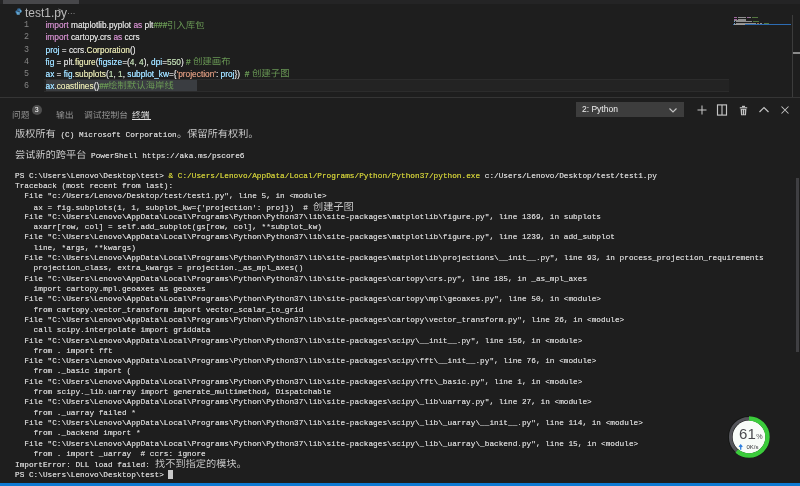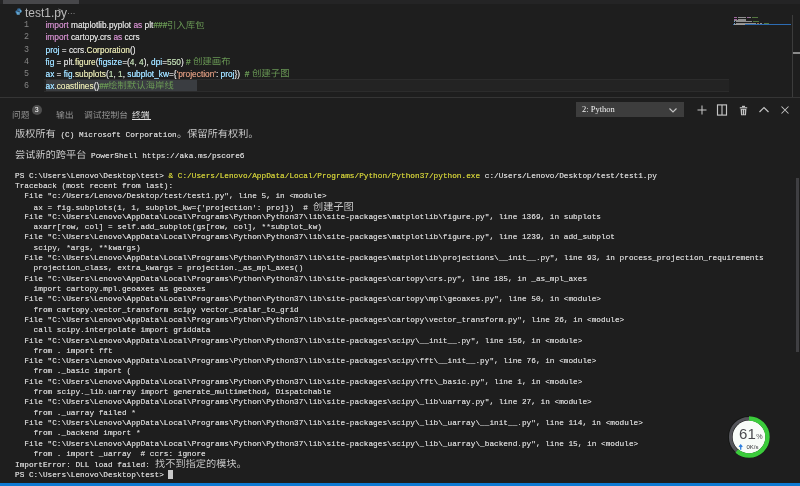--- a/index.html
+++ b/index.html
@@ -78,21 +78,21 @@
       <path fill="#969696" d="M6.5 3.1V6.3H7.0V3.1ZM7.6 2.8V7.0C7.6 7.1 7.5 7.1 7.4 7.1C7.3 7.1 7.0 7.1 6.6 7.1C6.7 7.3 6.7 7.5 6.7 7.7C7.3 7.7 7.6 7.7 7.8 7.6C8.1 7.5 8.1 7.3 8.1 7.0V2.8ZM0.6 4.1C0.7 4.1 1.0 4.0 1.2 4.0H1.9V5.2C1.3 5.4 0.8 5.5 0.4 5.6L0.5 6.2L1.9 5.8V7.7H2.5V5.7L3.2 5.5L3.2 4.9L2.5 5.1V4.0H3.2V3.4H2.5V2.1H1.9V3.4H1.2C1.4 2.8 1.6 2.1 1.8 1.3H3.2V0.7H1.9C2.0 0.4 2.0 0.1 2.1 -0.2L1.5 -0.3C1.4 0.0 1.4 0.4 1.3 0.7H0.4V1.3H1.2C1.0 2.0 0.9 2.6 0.8 2.9C0.7 3.3 0.6 3.5 0.4 3.6C0.5 3.7 0.6 4.0 0.6 4.1ZM5.8 -0.4C5.2 0.5 4.1 1.4 3.1 1.9C3.2 2.0 3.4 2.2 3.5 2.4C3.7 2.3 4.0 2.1 4.2 2.0V2.4H7.5V1.9C7.7 2.1 7.9 2.2 8.1 2.3C8.2 2.1 8.4 1.9 8.6 1.8C7.6 1.4 6.8 0.9 6.1 0.1L6.3 -0.1ZM4.5 1.8C4.9 1.5 5.4 1.0 5.8 0.6C6.2 1.1 6.7 1.5 7.3 1.8ZM5.4 3.5V4.2H4.2V3.5ZM3.7 2.9V7.7H4.2V5.9H5.4V7.0C5.4 7.1 5.4 7.1 5.3 7.2C5.2 7.2 5.0 7.2 4.7 7.1C4.8 7.3 4.9 7.5 4.9 7.7C5.3 7.7 5.5 7.7 5.7 7.6C5.9 7.5 6.0 7.3 6.0 7.0V2.9ZM4.2 4.7H5.4V5.4H4.2Z M9.7 4.0V7.2H16.0V7.7H16.7V4.0H16.0V6.6H13.5V3.5H16.3V0.4H15.6V2.8H13.5V-0.3H12.8V2.8H10.8V0.4H10.1V3.5H12.8V6.6H10.4V4.0Z"></path>
     </svg></div>
 <div style="position:absolute;left:84px;top:104px"><svg style="width:44.0px;height:9.68px;vertical-align:-2.64px;" viewBox="0 0 44.0 9.68">
       <path fill="#969696" d="M0.9 0.2C1.4 0.7 2.0 1.2 2.3 1.6L2.7 1.2C2.4 0.8 1.8 0.2 1.4 -0.2ZM0.4 2.4V3.0H1.6V6.1C1.6 6.6 1.3 6.9 1.1 7.0C1.2 7.1 1.5 7.4 1.5 7.5C1.7 7.3 1.9 7.2 3.0 6.2C2.9 6.7 2.7 7.0 2.5 7.4C2.6 7.5 2.9 7.6 3.0 7.7C3.8 6.5 4.0 4.7 4.0 3.3V0.6H7.5V6.9C7.5 7.1 7.5 7.1 7.4 7.1C7.2 7.1 6.8 7.1 6.4 7.1C6.5 7.3 6.5 7.6 6.6 7.7C7.2 7.7 7.6 7.7 7.8 7.6C8.1 7.5 8.1 7.3 8.1 7.0V0.0H3.4V3.3C3.4 4.2 3.3 5.1 3.1 6.0C3.0 5.9 2.9 5.7 2.9 5.6L2.3 6.1V2.4ZM5.5 0.9V1.6H4.5V2.1H5.5V3.0H4.3V3.5H7.2V3.0H6.0V2.1H7.0V1.6H6.0V0.9ZM4.5 4.3V6.7H5.0V6.3H6.9V4.3ZM5.0 4.8H6.4V5.8H5.0Z M9.9 0.2C10.3 0.6 10.9 1.2 11.1 1.5L11.6 1.1C11.3 0.7 10.8 0.2 10.3 -0.2ZM15.6 0.0C16.0 0.4 16.4 1.0 16.6 1.3L17.1 1.0C16.9 0.6 16.5 0.1 16.1 -0.2ZM9.2 2.4V3.0H10.5V6.2C10.5 6.6 10.2 6.8 10.0 6.9C10.2 7.1 10.3 7.4 10.4 7.5C10.5 7.4 10.7 7.2 12.2 6.2C12.2 6.1 12.1 5.8 12.1 5.6L11.1 6.3V2.4ZM14.7 -0.3 14.8 1.5H11.8V2.1H14.8C14.9 5.4 15.4 7.7 16.4 7.7C16.8 7.7 17.1 7.3 17.3 5.9C17.2 5.8 16.9 5.6 16.8 5.5C16.7 6.4 16.6 6.9 16.5 6.9C15.9 6.8 15.6 4.8 15.4 2.1H17.2V1.5H15.4C15.4 0.9 15.4 0.3 15.4 -0.3ZM12.0 6.5 12.2 7.1C12.9 6.9 13.9 6.6 14.8 6.4L14.7 5.8L13.7 6.1V4.0H14.5V3.4H12.1V4.0H13.1V6.2Z M23.7 2.2C24.3 2.7 25.0 3.4 25.4 3.8L25.8 3.4C25.4 3.0 24.7 2.3 24.1 1.8ZM22.5 1.8C22.1 2.4 21.5 3.0 20.9 3.4C21.0 3.5 21.2 3.8 21.3 3.9C21.9 3.4 22.6 2.7 23.1 2.0ZM19.0 -0.4V1.4H18.0V2.0H19.0V4.1C18.6 4.2 18.2 4.4 17.9 4.5L18.0 5.1L19.0 4.7V6.9C19.0 7.0 19.0 7.1 18.9 7.1C18.8 7.1 18.4 7.1 18.1 7.1C18.2 7.2 18.2 7.5 18.3 7.7C18.8 7.7 19.2 7.6 19.4 7.6C19.6 7.4 19.7 7.3 19.7 6.9V4.5L20.6 4.2L20.5 3.6L19.7 3.9V2.0H20.6V1.4H19.7V-0.4ZM20.5 6.9V7.5H26.1V6.9H23.7V4.7H25.5V4.1H21.2V4.7H23.0V6.9ZM22.8 -0.2C22.9 0.1 23.0 0.4 23.2 0.7H20.8V2.3H21.4V1.3H25.4V2.2H26.0V0.7H23.9C23.8 0.4 23.6 -0.0 23.4 -0.4Z M32.3 0.5V5.3H33.0V0.5ZM33.9 -0.3V6.8C33.9 7.0 33.9 7.0 33.7 7.0C33.6 7.0 33.1 7.0 32.6 7.0C32.6 7.2 32.7 7.5 32.8 7.7C33.4 7.7 33.9 7.7 34.2 7.6C34.5 7.5 34.6 7.3 34.6 6.8V-0.3ZM27.6 -0.1C27.5 0.7 27.2 1.6 26.8 2.2C26.9 2.2 27.2 2.4 27.4 2.4C27.5 2.2 27.6 1.9 27.8 1.5H28.9V2.4H26.8V3.1H28.9V4.0H27.2V7.0H27.8V4.5H28.9V7.7H29.6V4.5H30.8V6.4C30.8 6.5 30.8 6.5 30.7 6.5C30.6 6.5 30.3 6.5 29.9 6.5C30.0 6.6 30.1 6.9 30.1 7.0C30.6 7.0 30.9 7.0 31.1 6.9C31.4 6.8 31.4 6.7 31.4 6.4V4.0H29.6V3.1H31.7V2.4H29.6V1.5H31.4V0.9H29.6V-0.3H28.9V0.9H28.0C28.1 0.6 28.2 0.3 28.3 -0.0Z M36.8 4.0V7.7H37.4V7.3H41.7V7.7H42.4V4.0ZM37.4 6.6V4.7H41.7V6.6ZM36.3 3.3C36.7 3.2 37.2 3.1 42.2 2.9C42.5 3.1 42.6 3.4 42.8 3.6L43.3 3.2C42.9 2.5 41.9 1.4 41.0 0.6L40.5 1.0C40.9 1.4 41.4 1.8 41.8 2.3L37.2 2.5C38.0 1.8 38.8 0.9 39.5 -0.1L38.9 -0.4C38.2 0.7 37.1 1.8 36.8 2.1C36.5 2.4 36.3 2.6 36.1 2.6C36.2 2.8 36.3 3.2 36.3 3.3Z"></path>
     </svg></div>
 <div style="position:absolute;left:132px;top:104px"><svg style="width:17.6px;height:9.68px;vertical-align:-2.64px;" viewBox="0 0 17.6 9.68">
       <path fill="#e7e7e7" d="M0.3 6.6 0.4 7.2C1.3 7.0 2.4 6.8 3.5 6.6L3.5 6.0C2.3 6.2 1.1 6.5 0.3 6.6ZM5.0 4.7C5.6 5.0 6.4 5.4 6.8 5.7L7.2 5.2C6.8 4.9 6.0 4.5 5.4 4.3ZM4.0 6.3C5.2 6.7 6.7 7.3 7.5 7.7L7.8 7.2C7.0 6.8 5.6 6.2 4.4 5.9ZM5.1 -0.4C4.8 0.4 4.2 1.4 3.3 2.1L3.4 1.9L2.9 1.5C2.7 1.9 2.5 2.2 2.3 2.5L1.2 2.6C1.7 1.8 2.2 0.9 2.6 -0.1L2.0 -0.4C1.6 0.7 1.0 1.8 0.8 2.1C0.6 2.4 0.4 2.6 0.3 2.7C0.4 2.8 0.5 3.2 0.5 3.3C0.6 3.2 0.8 3.2 1.9 3.1C1.5 3.6 1.2 4.1 1.0 4.2C0.7 4.6 0.5 4.8 0.3 4.8C0.4 5.0 0.5 5.3 0.6 5.4C0.7 5.3 1.0 5.3 3.3 4.9C3.3 4.8 3.3 4.5 3.3 4.3L1.5 4.6C2.1 3.9 2.7 3.0 3.3 2.2C3.4 2.2 3.6 2.4 3.7 2.6C4.1 2.3 4.4 2.0 4.6 1.7C4.9 2.1 5.2 2.5 5.6 2.9C4.9 3.4 4.1 3.8 3.3 4.1C3.5 4.3 3.7 4.5 3.8 4.7C4.5 4.4 5.3 3.9 6.0 3.3C6.7 3.9 7.4 4.4 8.2 4.7C8.3 4.5 8.4 4.3 8.6 4.1C7.8 3.9 7.1 3.4 6.5 2.9C7.1 2.3 7.6 1.6 7.9 0.8L7.5 0.5L7.4 0.6H5.4C5.6 0.3 5.7 0.0 5.8 -0.2ZM5.0 1.2H7.0C6.8 1.6 6.4 2.1 6.0 2.5C5.6 2.1 5.3 1.6 5.0 1.2Z M9.2 1.3V1.9H12.2V1.3ZM9.5 2.4C9.7 3.4 9.9 4.7 9.9 5.6L10.4 5.5C10.4 4.6 10.2 3.3 10.0 2.3ZM10.1 -0.1C10.3 0.3 10.6 0.9 10.7 1.2L11.3 1.0C11.2 0.7 10.9 0.1 10.7 -0.3ZM12.4 4.2V7.7H13.0V4.8H13.8V7.7H14.3V4.8H15.1V7.6H15.6V4.8H16.4V7.1C16.4 7.2 16.4 7.2 16.3 7.2C16.3 7.2 16.0 7.2 15.8 7.2C15.9 7.4 16.0 7.6 16.0 7.8C16.4 7.8 16.6 7.8 16.8 7.7C17.0 7.6 17.0 7.4 17.0 7.1V4.2H14.7L15.0 3.4H17.2V2.8H12.1V3.4H14.3C14.2 3.7 14.2 4.0 14.1 4.2ZM12.5 0.1V2.2H16.9V0.1H16.3V1.6H15.0V-0.3H14.3V1.6H13.1V0.1ZM11.4 2.3C11.2 3.3 11.0 4.9 10.8 5.8C10.2 6.0 9.6 6.1 9.2 6.2L9.3 6.9C10.2 6.7 11.2 6.4 12.3 6.1L12.2 5.5L11.3 5.7C11.6 4.8 11.8 3.4 11.9 2.4Z"></path>
     </svg></div>
 <div style="position:absolute;left:131.5px;top:118.5px;width:19px;height:1.4px;background:#e7e7e7"></div>
 <div style="position:absolute;left:576px;top:102px;width:108px;height:15px;background:#3d3d3d"></div>
-<div style="position:absolute;left:582px;top:104px;font-size:8.5px;color:#f0f0f0;font-family:Liberation Serif, serif">2: Python</div>
+<div style="position:absolute;left:582px;top:104px;font-size:8.5px;color:#f0f0f0;font-family:Liberation Sans, sans-serif">2: Python</div>
 <svg style="position:absolute;left:668px;top:106px" width="10" height="8" viewBox="0 0 10 8">
     <path d="M1.5 2.5 L5 6 L8.5 2.5" stroke="#c5c5c5" fill="none" stroke-width="1.1"></path>
   </svg>
 <svg style="position:absolute;left:696px;top:104px" width="12" height="12" viewBox="0 0 12 12">
     <path d="M6 1.5 V10.5 M1.5 6 H10.5" stroke="#c5c5c5" stroke-width="1.05" fill="none"></path>
   </svg>
 <svg style="position:absolute;left:716px;top:104px" width="12" height="12" viewBox="0 0 12 12">
     <rect x="1.5" y="0.9" width="9" height="10.2" fill="none" stroke="#c5c5c5" stroke-width="1.15"></rect>
     <path d="M6 0.9 V11.1" stroke="#c5c5c5" stroke-width="1.15"></path>
   </svg>
@@ -121,27 +121,27 @@
 <div class="tl" style="top:160.28px"></div>
 <div class="tl" style="top:170.59px">PS C:\Users\Lenovo\Desktop\test&gt; <span style="color:#c5c437">&amp; C:/Users/Lenovo/AppData/Local/Programs/Python/Python37/python.exe</span> c:/Users/Lenovo/Desktop/test/test1.py</div>
 <div class="tl" style="top:180.90px">Traceback (most recent from last):</div>
 <div class="tl" style="top:191.21px">  File "c:/Users/Lenovo/Desktop/test/test1.py", line 5, in &lt;module&gt;</div>
 <div class="tl" style="top:201.52px">    ax = fig.subplots(1, 1, subplot_kw={'projection': proj})  # <svg style="width:40.8px;height:11.22px;vertical-align:-3.06px;" viewBox="0 0 40.8 11.22">
       <path fill="#cccccc" d="M8.5 -0.2V8.0C8.5 8.1 8.5 8.2 8.3 8.2C8.1 8.2 7.4 8.2 6.7 8.2C6.8 8.4 7.0 8.7 7.0 8.9C7.9 8.9 8.5 8.9 8.8 8.8C9.2 8.7 9.3 8.5 9.3 8.0V-0.2ZM6.6 0.8V6.4H7.3V0.8ZM1.4 3.3V7.7C1.4 8.6 1.8 8.8 2.7 8.8C3.0 8.8 4.4 8.8 4.6 8.8C5.5 8.8 5.8 8.4 5.9 7.0C5.7 7.0 5.4 6.9 5.2 6.7C5.1 7.9 5.1 8.2 4.6 8.2C4.3 8.2 3.1 8.2 2.8 8.2C2.3 8.2 2.2 8.1 2.2 7.7V4.0H4.4C4.3 5.2 4.2 5.7 4.1 5.9C4.0 6.0 4.0 6.0 3.8 6.0C3.7 6.0 3.3 6.0 2.9 5.9C3.0 6.1 3.1 6.4 3.1 6.6C3.5 6.6 3.9 6.6 4.1 6.6C4.4 6.6 4.6 6.5 4.7 6.3C5.0 6.1 5.1 5.4 5.2 3.6C5.2 3.5 5.2 3.3 5.2 3.3ZM3.2 -0.4C2.7 0.9 1.6 2.3 0.3 3.3C0.4 3.4 0.7 3.6 0.8 3.8C1.8 3.0 2.7 2.0 3.4 0.9C4.2 1.8 5.1 2.8 5.5 3.5L6.1 3.0C5.6 2.3 4.5 1.1 3.7 0.3L3.9 -0.2Z M14.2 0.5V1.1H16.1V1.8H13.6V2.4H16.1V3.2H14.1V3.9H16.1V4.6H14.1V5.2H16.1V6.0H13.6V6.6H16.1V7.7H16.9V6.6H19.8V6.0H16.9V5.2H19.4V4.6H16.9V3.9H19.1V2.4H19.8V1.8H19.1V0.5H16.9V-0.4H16.1V0.5ZM16.9 2.4H18.5V3.2H16.9ZM16.9 1.8V1.1H18.5V1.8ZM11.2 4.2C11.2 4.0 11.4 3.9 11.6 3.8H12.8C12.7 4.7 12.5 5.5 12.2 6.2C12.0 5.8 11.7 5.3 11.6 4.7L11.0 4.9C11.2 5.7 11.5 6.4 11.9 6.9C11.6 7.5 11.1 8.1 10.6 8.5C10.7 8.6 11.0 8.8 11.1 9.0C11.6 8.6 12.1 8.1 12.4 7.4C13.5 8.5 15.0 8.7 16.9 8.7H19.7C19.8 8.5 19.9 8.2 20.0 8.0C19.5 8.0 17.3 8.0 16.9 8.0C15.1 8.0 13.7 7.8 12.7 6.8C13.2 5.9 13.5 4.7 13.6 3.2L13.2 3.1L13.0 3.1H12.2C12.7 2.4 13.2 1.4 13.6 0.4L13.2 0.1L12.9 0.2H10.9V0.9H12.6C12.2 1.8 11.7 2.7 11.5 2.9C11.3 3.2 11.1 3.5 10.9 3.5C11.0 3.7 11.1 4.0 11.2 4.2Z M25.1 2.7V4.1H20.9V4.9H25.1V8.0C25.1 8.1 25.1 8.2 24.9 8.2C24.6 8.2 23.9 8.2 23.1 8.2C23.2 8.4 23.3 8.8 23.4 9.0C24.4 9.0 25.0 9.0 25.4 8.8C25.8 8.7 25.9 8.5 25.9 8.0V4.9H30.1V4.1H25.9V3.0C27.1 2.4 28.4 1.5 29.3 0.7L28.7 0.2L28.5 0.3H21.9V1.0H27.7C27.0 1.6 26.0 2.3 25.1 2.7Z M34.4 5.3C35.2 5.5 36.3 5.8 36.9 6.1L37.2 5.6C36.6 5.3 35.6 5.0 34.8 4.8ZM33.4 6.6C34.8 6.8 36.6 7.2 37.6 7.5L37.9 7.0C36.9 6.6 35.1 6.2 33.8 6.1ZM31.5 0.0V9.0H32.2V8.5H39.2V9.0H40.0V0.0ZM32.2 7.9V0.7H39.2V7.9ZM34.8 0.9C34.3 1.8 33.4 2.6 32.6 3.1C32.7 3.2 33.0 3.4 33.1 3.5C33.4 3.3 33.7 3.1 34.0 2.8C34.3 3.2 34.7 3.5 35.1 3.7C34.3 4.1 33.3 4.4 32.4 4.6C32.5 4.8 32.7 5.1 32.7 5.3C33.7 5.0 34.8 4.6 35.8 4.1C36.6 4.6 37.6 4.9 38.6 5.1C38.7 5.0 38.9 4.7 39.0 4.6C38.1 4.4 37.2 4.1 36.4 3.8C37.2 3.3 37.8 2.7 38.2 2.0L37.8 1.7L37.7 1.8H35.0C35.2 1.6 35.3 1.4 35.5 1.2ZM34.5 2.4 34.5 2.3H37.2C36.8 2.7 36.3 3.1 35.8 3.4C35.2 3.1 34.8 2.8 34.5 2.4Z"></path>
     </svg></div>
 <div class="tl" style="top:211.83px">  File "C:\Users\Lenovo\AppData\Local\Programs\Python\Python37\lib\site-packages\matplotlib\figure.py", line 1369, in subplots</div>
 <div class="tl" style="top:222.14px">    axarr[row, col] = self.add_subplot(gs[row, col], **subplot_kw)</div>
 <div class="tl" style="top:232.45px">  File "C:\Users\Lenovo\AppData\Local\Programs\Python\Python37\lib\site-packages\matplotlib\figure.py", line 1239, in add_subplot</div>
-<div class="tl" style="top:242.76px">    scipy, *args, **kwargs)</div>
+<div class="tl" style="top:242.76px">    line, *args, **kwargs)</div>
 <div class="tl" style="top:253.07px">  File "C:\Users\Lenovo\AppData\Local\Programs\Python\Python37\lib\site-packages\matplotlib\projections\__init__.py", line 93, in process_projection_requirements</div>
 <div class="tl" style="top:263.38px">    projection_class, extra_kwargs = projection._as_mpl_axes()</div>
 <div class="tl" style="top:273.69px">  File "C:\Users\Lenovo\AppData\Local\Programs\Python\Python37\lib\site-packages\cartopy\crs.py", line 185, in _as_mpl_axes</div>
 <div class="tl" style="top:284.00px">    import cartopy.mpl.geoaxes as geoaxes</div>
 <div class="tl" style="top:294.31px">  File "C:\Users\Lenovo\AppData\Local\Programs\Python\Python37\lib\site-packages\cartopy\mpl\geoaxes.py", line 50, in &lt;module&gt;</div>
-<div class="tl" style="top:304.62px">    from cartopy.vector_transform scipy vector_scalar_to_grid</div>
+<div class="tl" style="top:304.62px">    from cartopy.vector_transform import vector_scalar_to_grid</div>
 <div class="tl" style="top:314.93px">  File "C:\Users\Lenovo\AppData\Local\Programs\Python\Python37\lib\site-packages\cartopy\vector_transform.py", line 26, in &lt;module&gt;</div>
 <div class="tl" style="top:325.24px">    call scipy.interpolate import griddata</div>
 <div class="tl" style="top:335.55px">  File "C:\Users\Lenovo\AppData\Local\Programs\Python\Python37\lib\site-packages\scipy\__init__.py", line 156, in &lt;module&gt;</div>
 <div class="tl" style="top:345.86px">    from . import fft</div>
 <div class="tl" style="top:356.17px">  File "C:\Users\Lenovo\AppData\Local\Programs\Python\Python37\lib\site-packages\scipy\fft\__init__.py", line 76, in &lt;module&gt;</div>
 <div class="tl" style="top:366.48px">    from ._basic import (</div>
 <div class="tl" style="top:376.79px">  File "C:\Users\Lenovo\AppData\Local\Programs\Python\Python37\lib\site-packages\scipy\fft\_basic.py", line 1, in &lt;module&gt;</div>
 <div class="tl" style="top:387.10px">    from scipy._lib.uarray import generate_multimethod, Dispatchable</div>
 <div class="tl" style="top:397.41px">  File "C:\Users\Lenovo\AppData\Local\Programs\Python\Python37\lib\site-packages\scipy\_lib\uarray.py", line 27, in &lt;module&gt;</div>
 <div class="tl" style="top:407.72px">    from ._uarray failed *</div>

